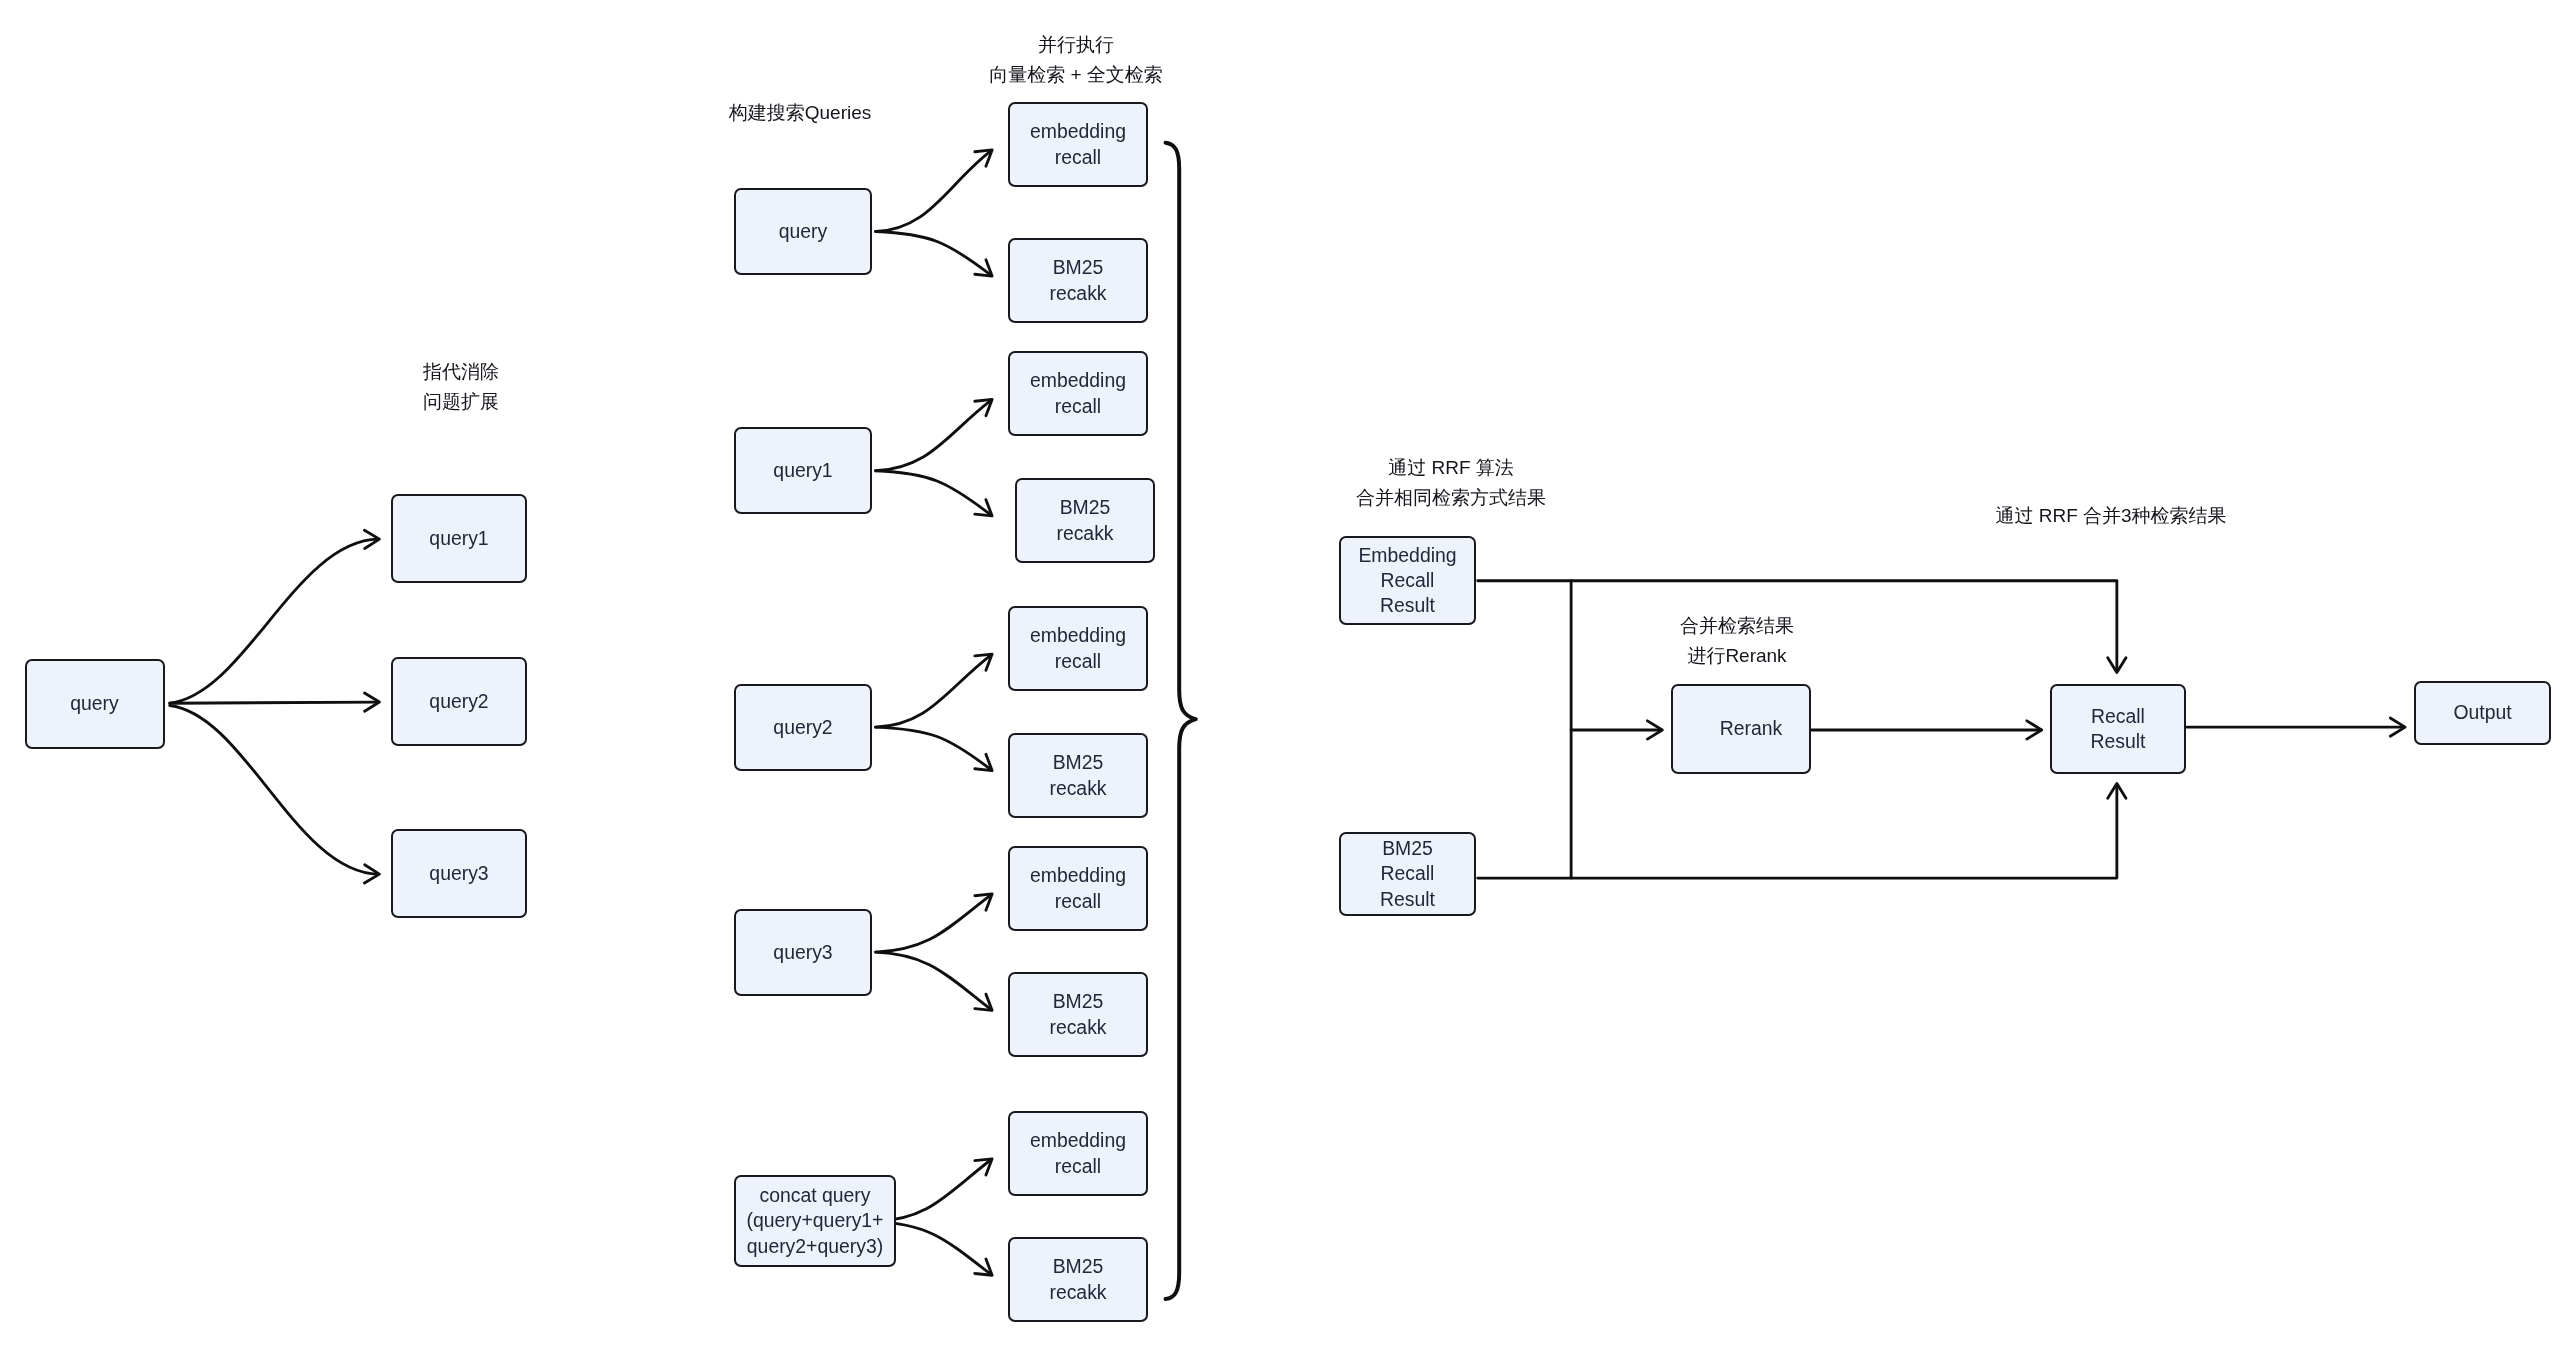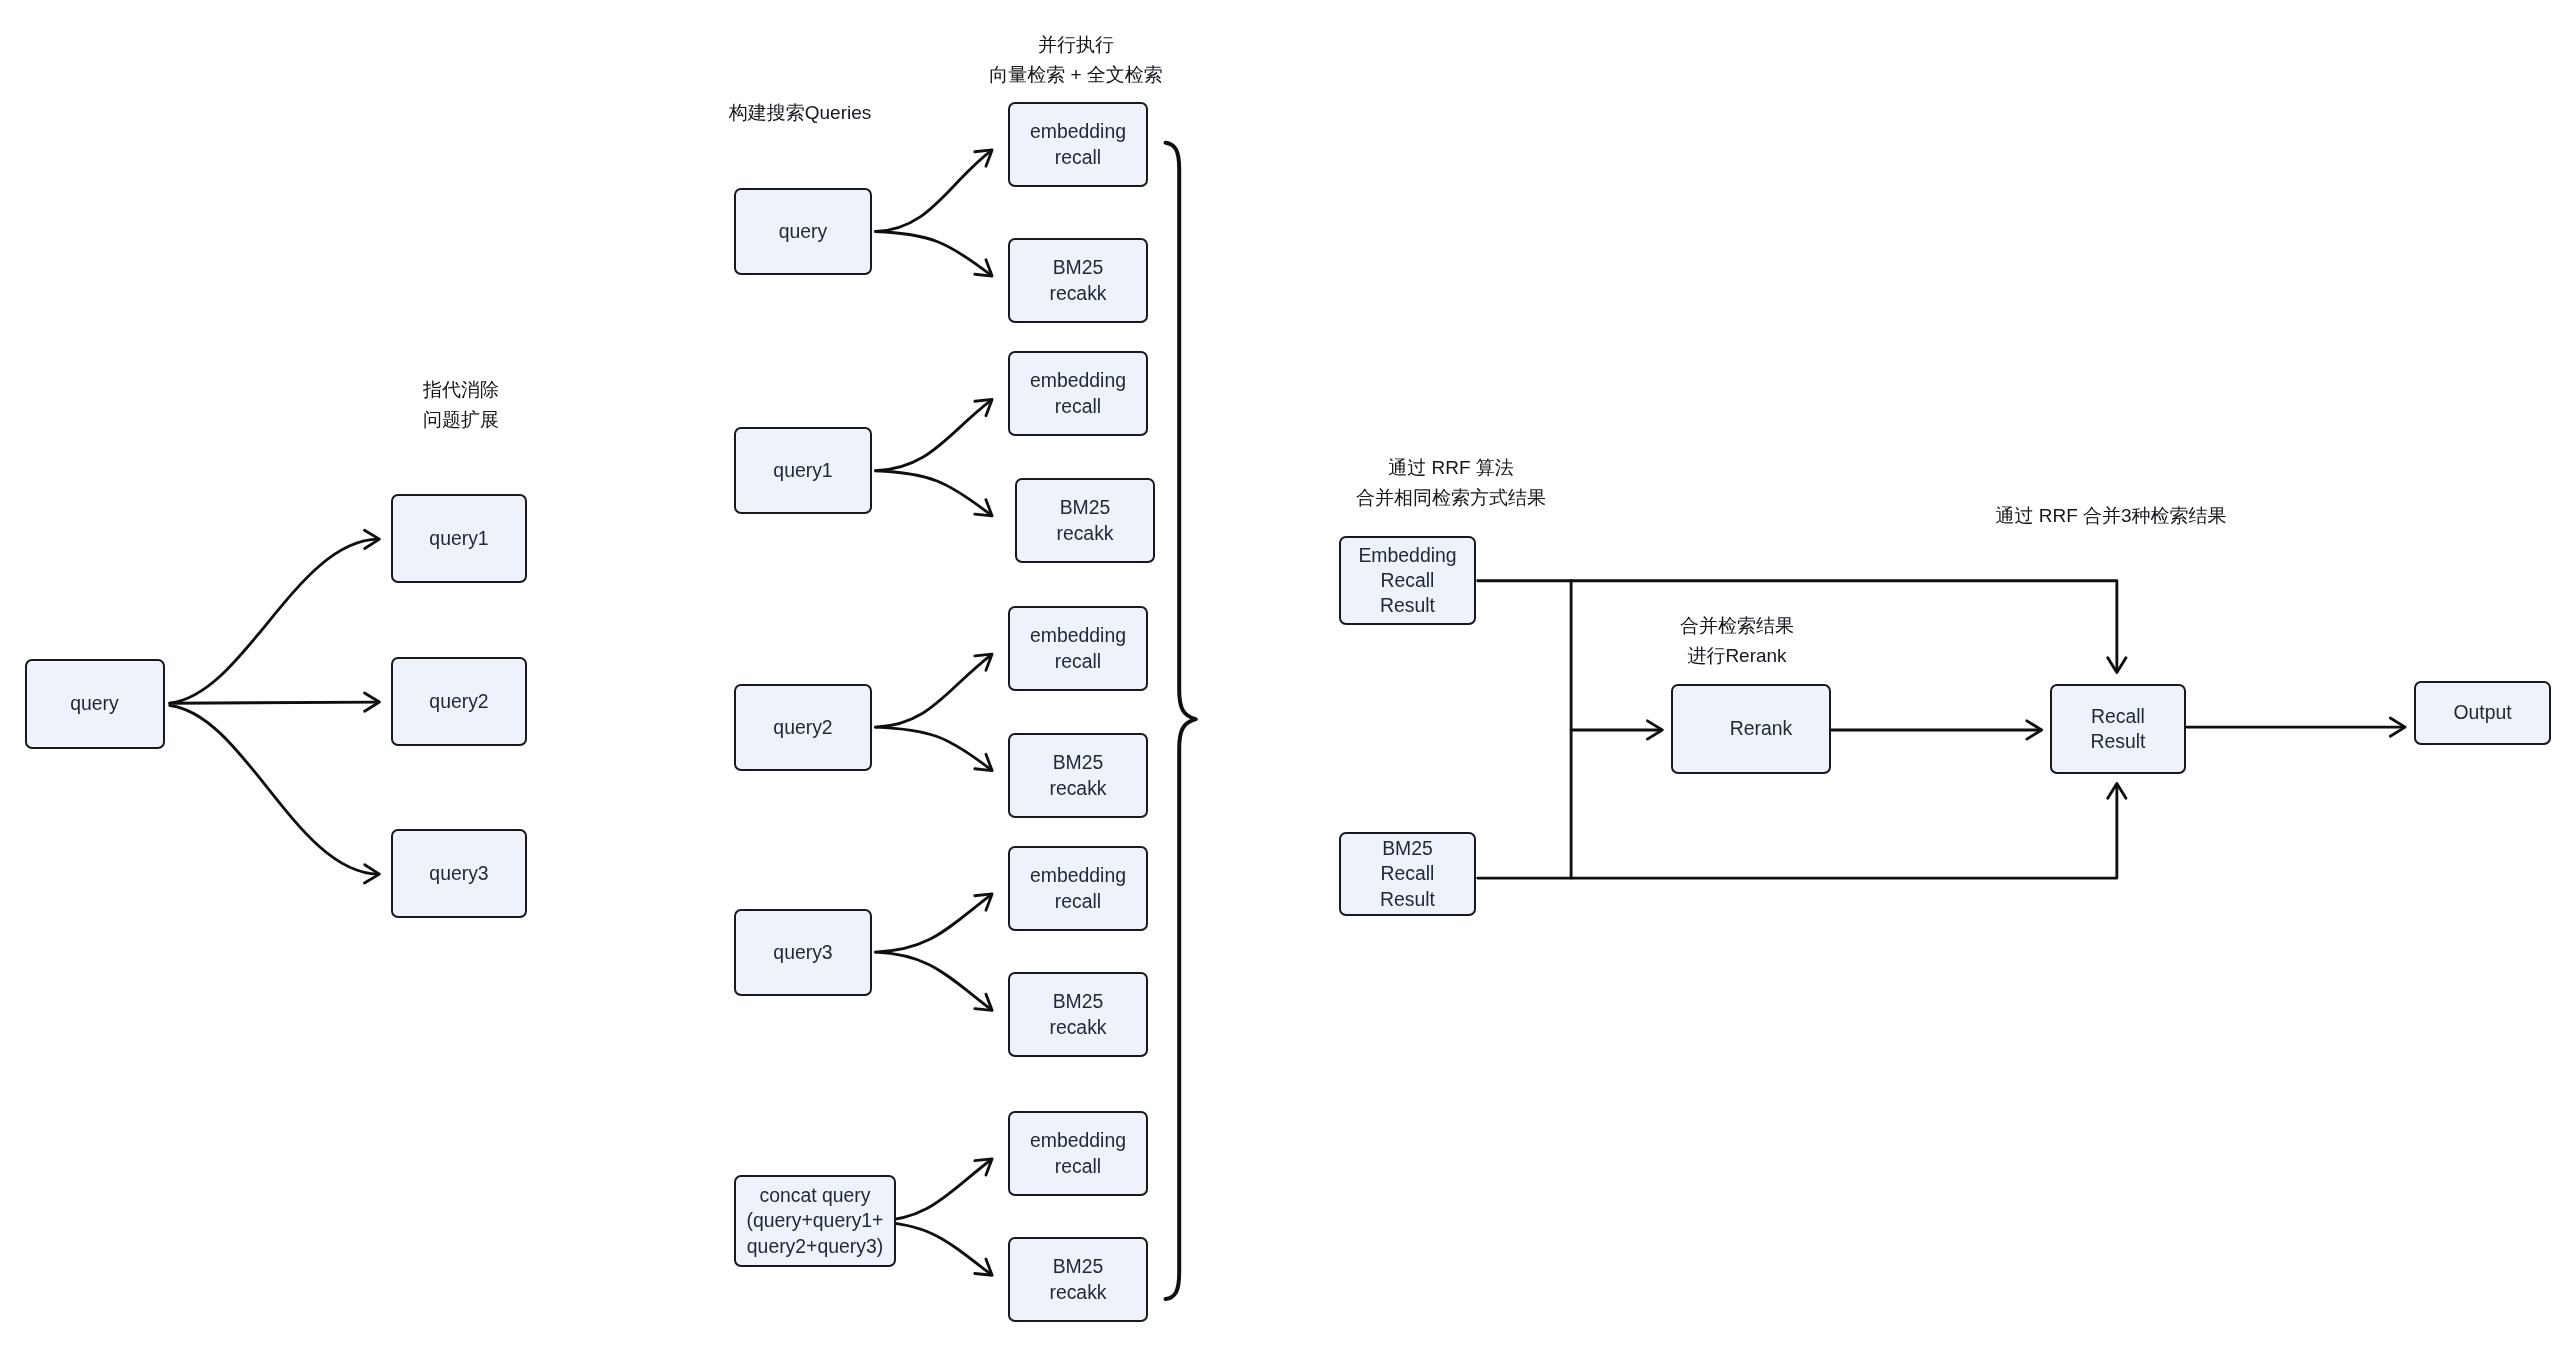--- a/index.html
+++ b/index.html
@@ -98,21 +98,21 @@
     <path class="conn" d="M 2594 1541 L 3716 1541 L 3716 1377" marker-end="url(#ah)"></path>
     <path class="conn" d="M 2758 1019 L 2758 1541"></path>
     <path class="conn" d="M 2758 1281 L 2916 1281" marker-end="url(#ah)"></path>
     <path class="conn" d="M 3174 1281 L 3582 1281" marker-end="url(#ah)"></path>
     <path class="conn" d="M 3839 1276 L 4220 1276" marker-end="url(#ah)"></path>
   </svg>
 
   <div class="note" style="left:1076px; top:30px;">并行执行
 向量检索 + 全文检索</div>
   <div class="note" style="left:800px; top:98px;">构建搜索Queries</div>
-  <div class="note" style="left:461px; top:375px;">指代消除
+  <div class="note" style="left:461px; top:357px;">指代消除
 问题扩展</div>
   <div class="note" style="left:1407px; top:453px;margin-left:44px;">通过 RRF 算法
 合并相同检索方式结果</div>
   <div class="note" style="left:1737px; top:611px;">合并检索结果
 进行Rerank</div>
   <div class="note" style="left:2111px; top:501px;">通过 RRF 合并3种检索结果</div>
 
   <div class="node" style="left:24.5px; top:659px; width:140px; height:90px;">query</div>
   <div class="node" style="left:391px; top:494px; width:136px; height:89px;">query1</div>
   <div class="node" style="left:391px; top:657px; width:136px; height:89px;">query2</div>
@@ -146,19 +146,19 @@
 recall</div>
   <div class="node" style="left:1008px; top:1237px; width:140px; height:85px;">BM25
 recakk</div>
 
   <div class="node" style="left:1339px; top:536px; width:137px; height:89px;">Embedding
 Recall
 Result</div>
   <div class="node" style="left:1339px; top:832px; width:137px; height:84px;">BM25
 Recall
 Result</div>
-  <div class="node" style="left:1671px; top:684px; width:160px; height:90px;padding-left:20px;">Rerank</div>
+  <div class="node" style="left:1671px; top:684px; width:140px; height:90px;padding-left:20px;">Rerank</div>
   <div class="node" style="left:2050px; top:684px; width:136px; height:90px;">Recall
 Result</div>
   <div class="node" style="left:2414px; top:681px; width:137px; height:64px;">Output</div>
 
 </div>
 
 
 </body></html>

